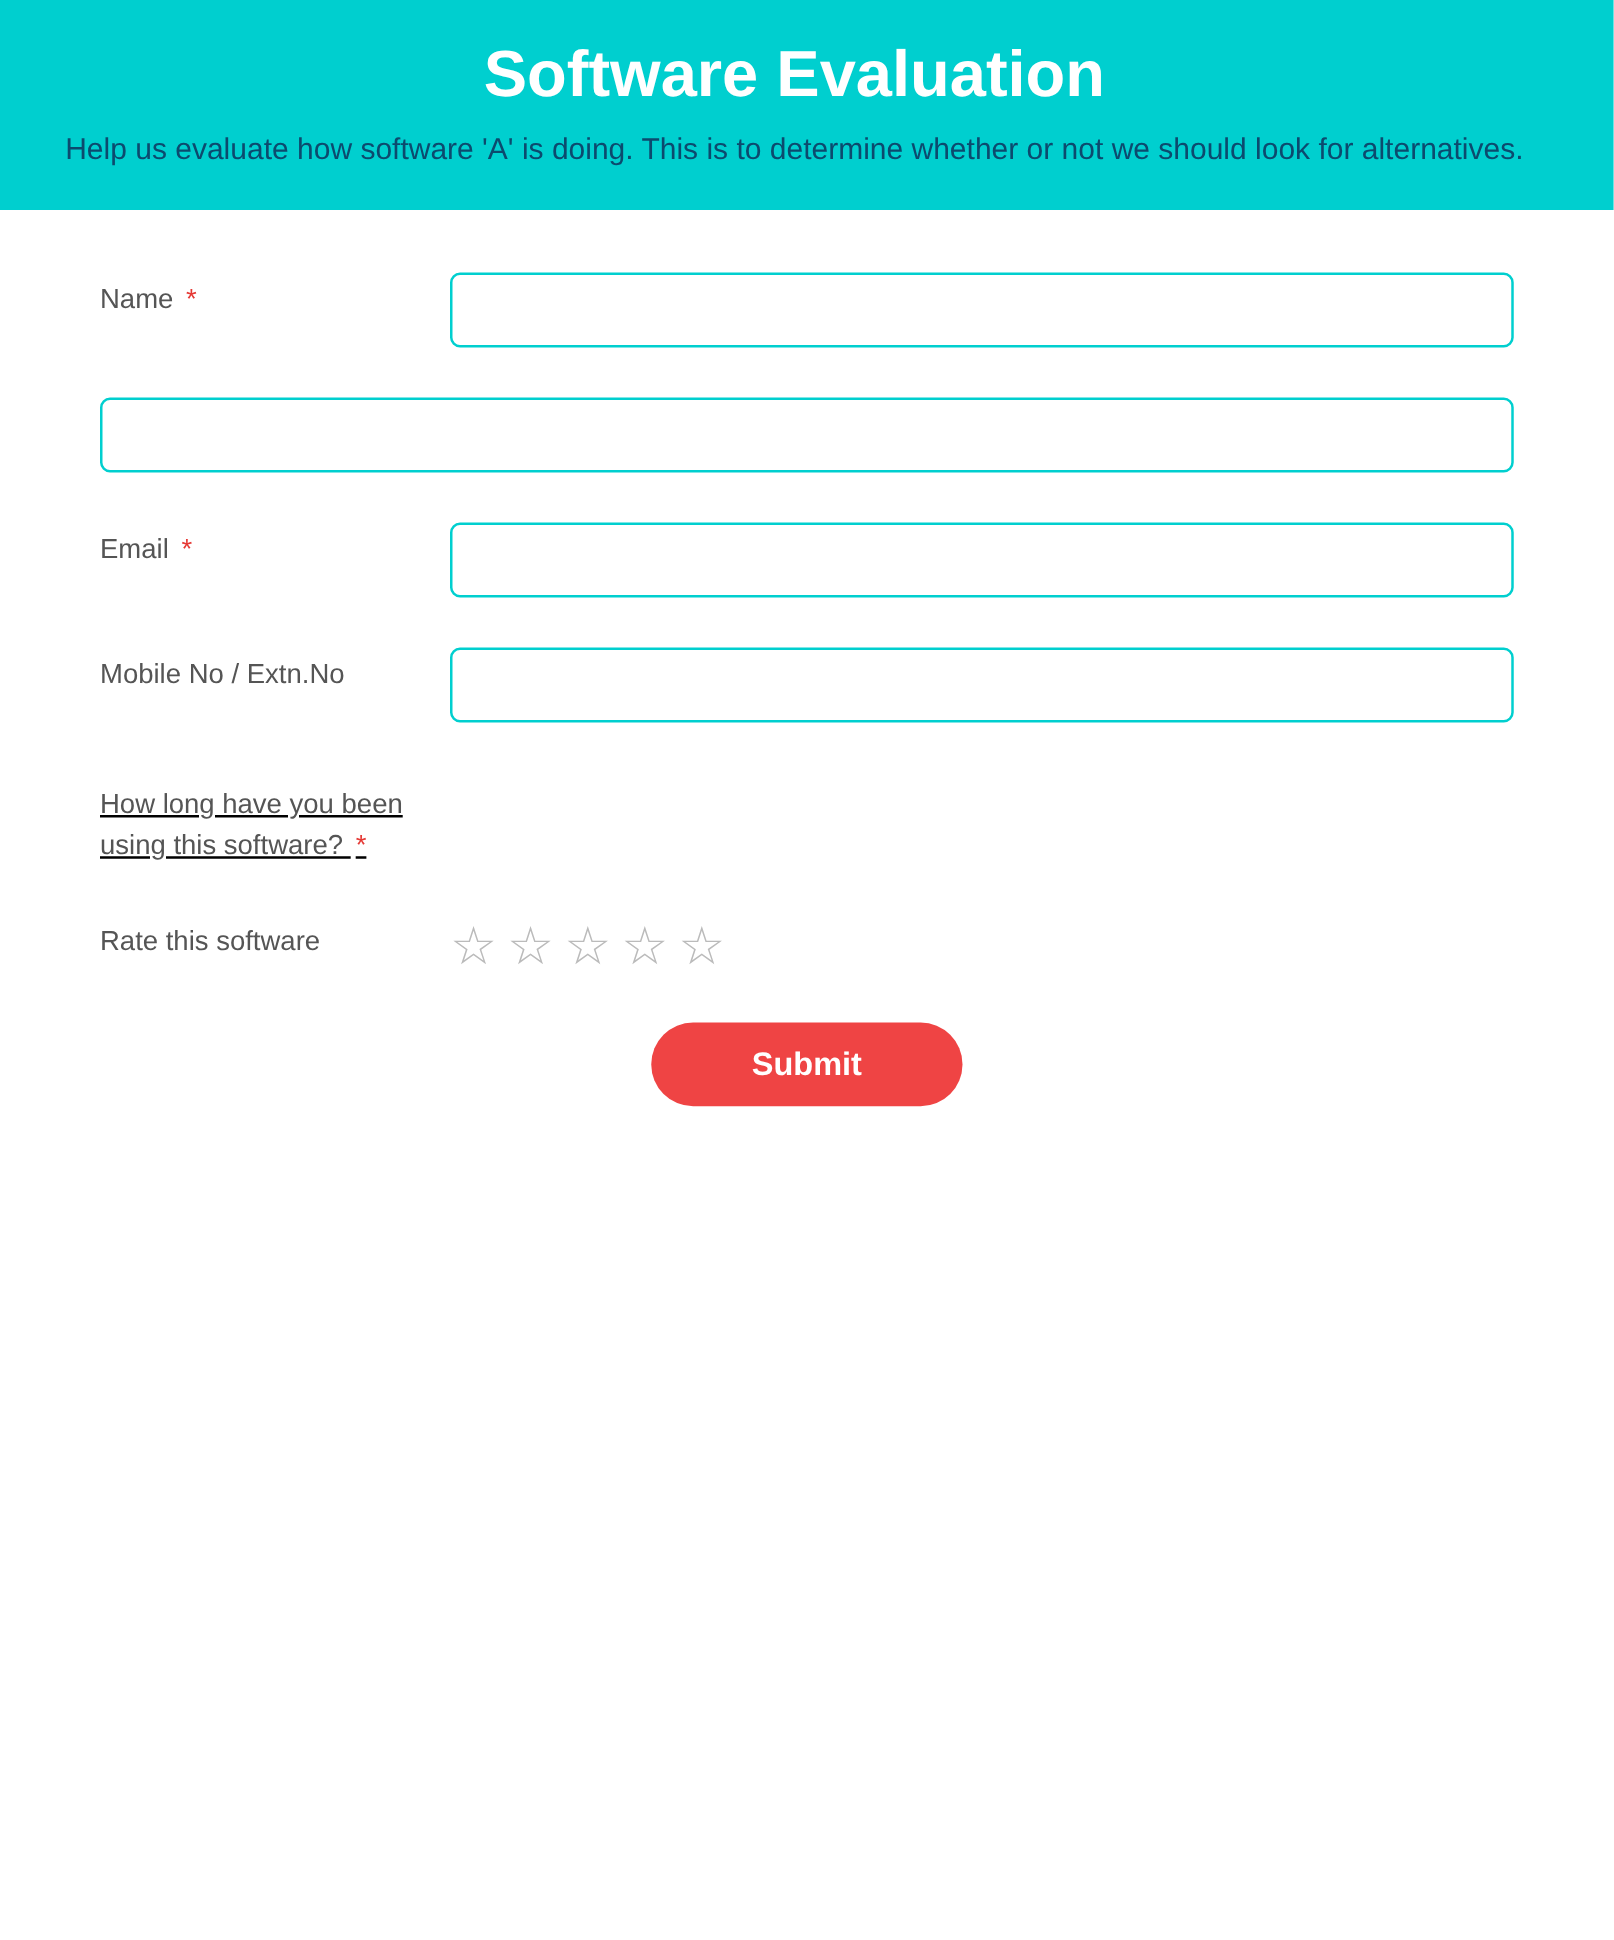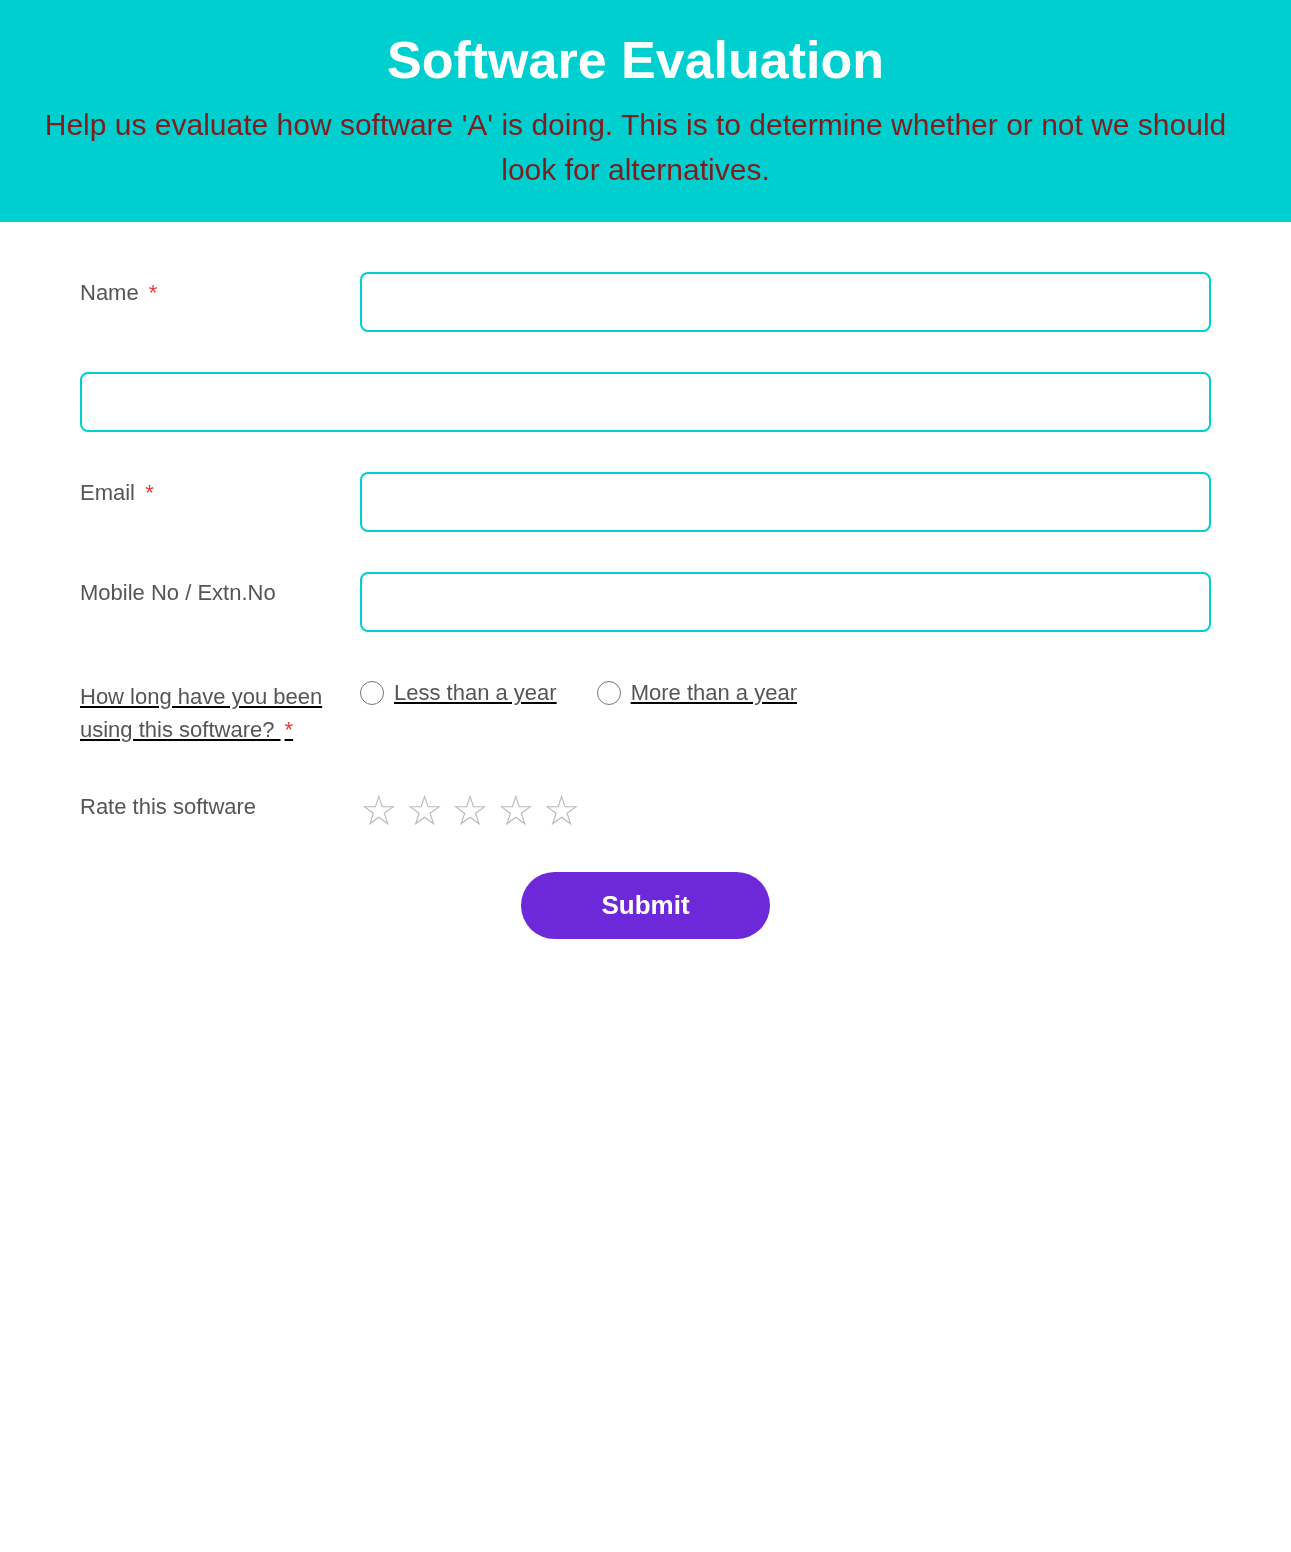--- a/index.html
+++ b/index.html
@@ -22,22 +22,22 @@
     }
 
     .header-title {
       font-size: 52px;
       color: #ffffff;
       font-weight: bold;
       margin-bottom: 12px;
     }
 
     .header-subtitle {
-      font-size: 30px;
-      color: #7f1d1d;
+      font-size: 24px;
+      color: #0c4a6e;
       line-height: 1.5;
     }
 
     .form-container {
       padding: 50px 80px 60px 80px;
     }
 
     .form-row {
       display: flex;
       align-items: flex-start;
@@ -111,21 +111,21 @@
       line-height: 1;
     }
 
     .submit-row {
       display: flex;
       justify-content: center;
       margin-top: 20px;
     }
 
     .submit-button {
-      background: #6d28d9;
+      background: #ef4444;
       color: #ffffff;
       font-size: 26px;
       font-weight: bold;
       border: none;
       border-radius: 50px;
       padding: 18px 80px;
       cursor: pointer;
       transition: background 0.2s;
     }
 
@@ -165,30 +165,20 @@
     <div class="form-label">
       Mobile No / Extn.No
     </div>
     <input class="form-input" type="text" style="">
   </div>
 
   <div class="form-row form-row-top">
     <div class="form-label multi-line-label">
       How long have you been using this software? <span class="required-star">*</span>
     </div>
-    <div class="radio-group">
-      <label class="radio-option">
-        <input type="radio" class="radio-input" name="usage" value="less_than_year" style="">
-        <span>Less than a year</span>
-      </label>
-      <label class="radio-option">
-        <input type="radio" class="radio-input" name="usage" value="more_than_year" style="">
-        <span>More than a year</span>
-      </label>
-    </div>
   </div>
 
   <div class="form-row">
     <div class="form-label">Rate this software</div>
     <div class="star-group">
       <span class="star">☆</span>
       <span class="star">☆</span>
       <span class="star">☆</span>
       <span class="star">☆</span>
       <span class="star">☆</span>

